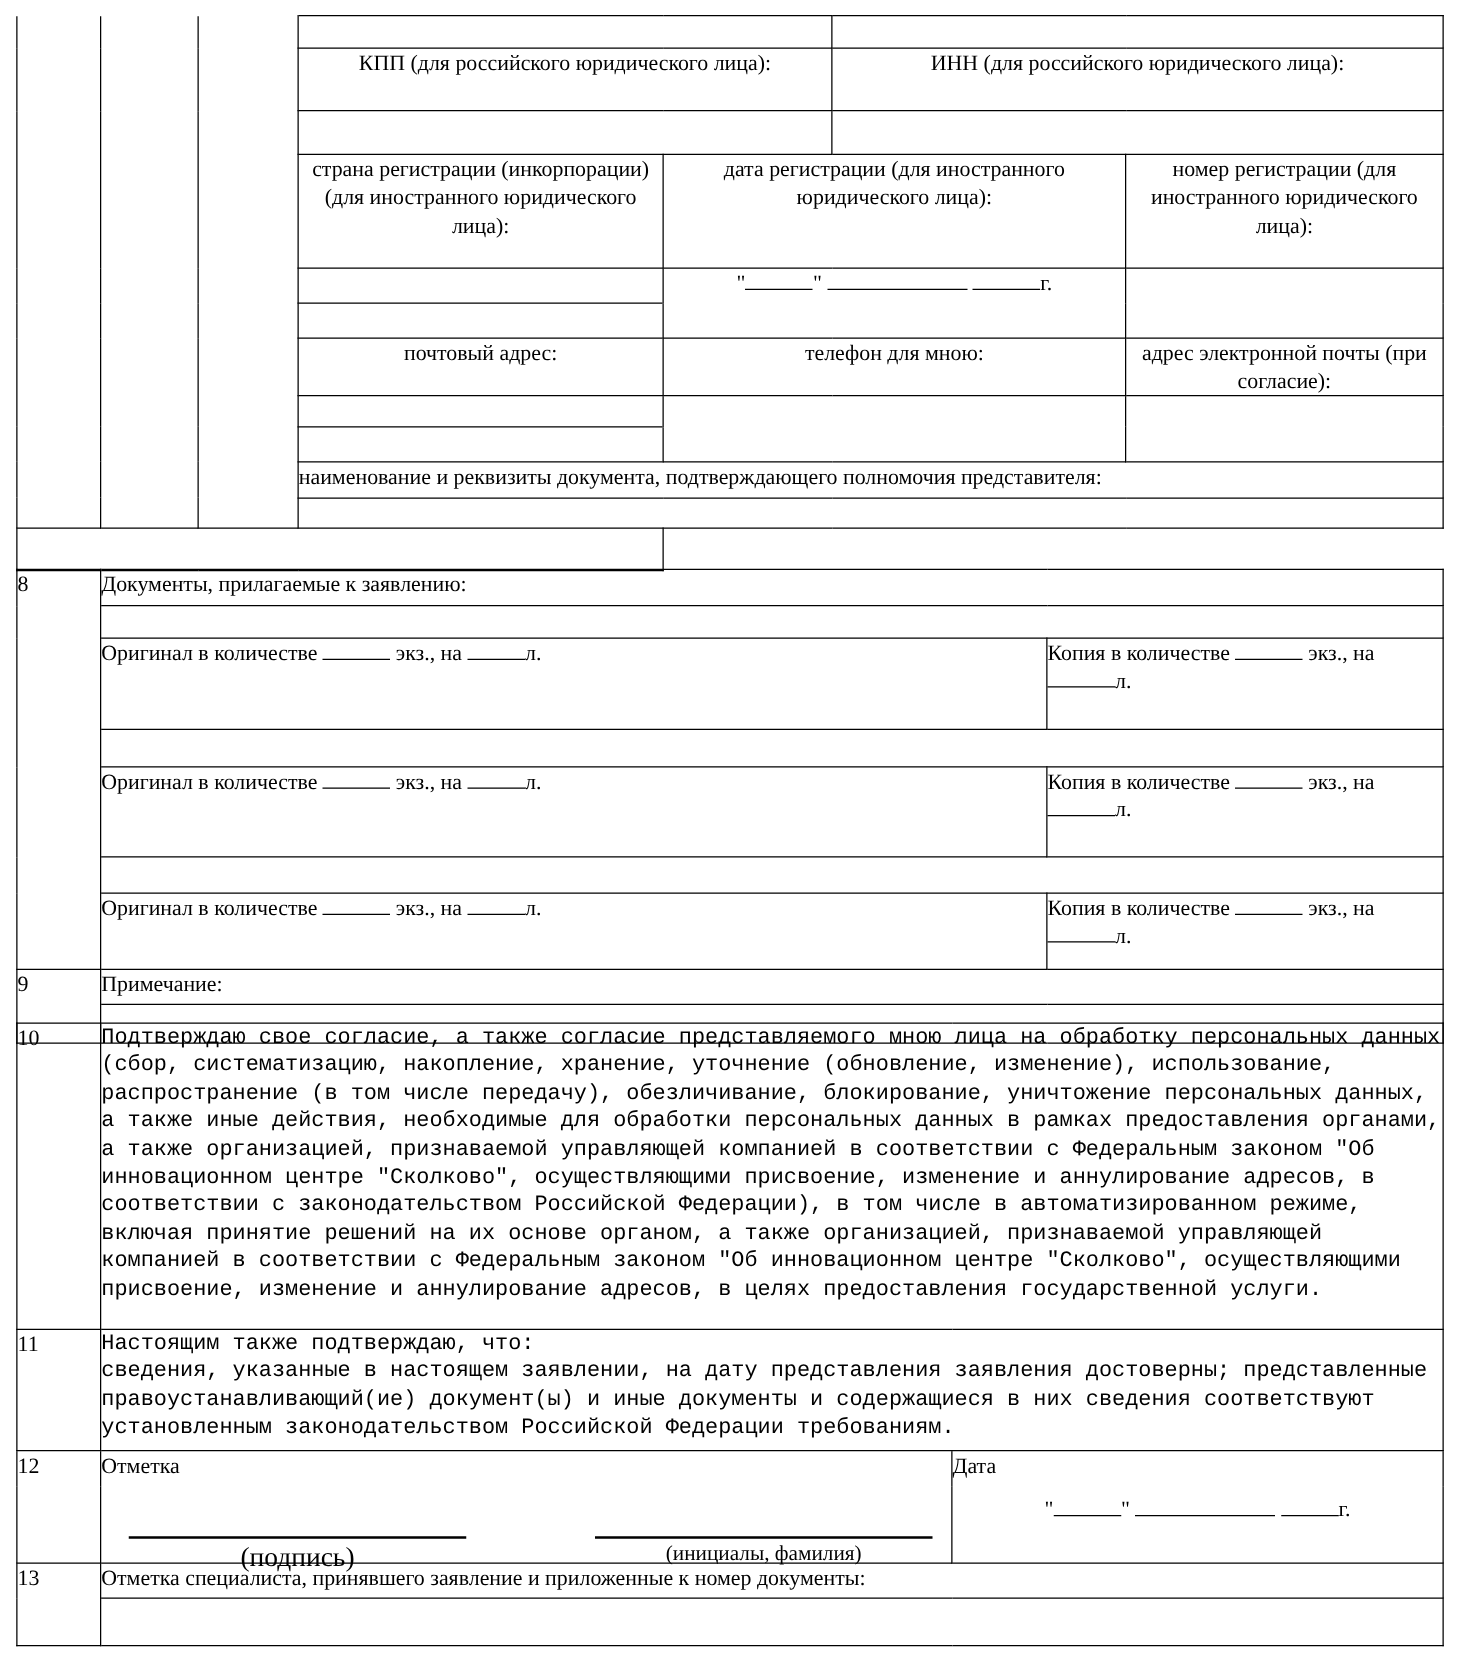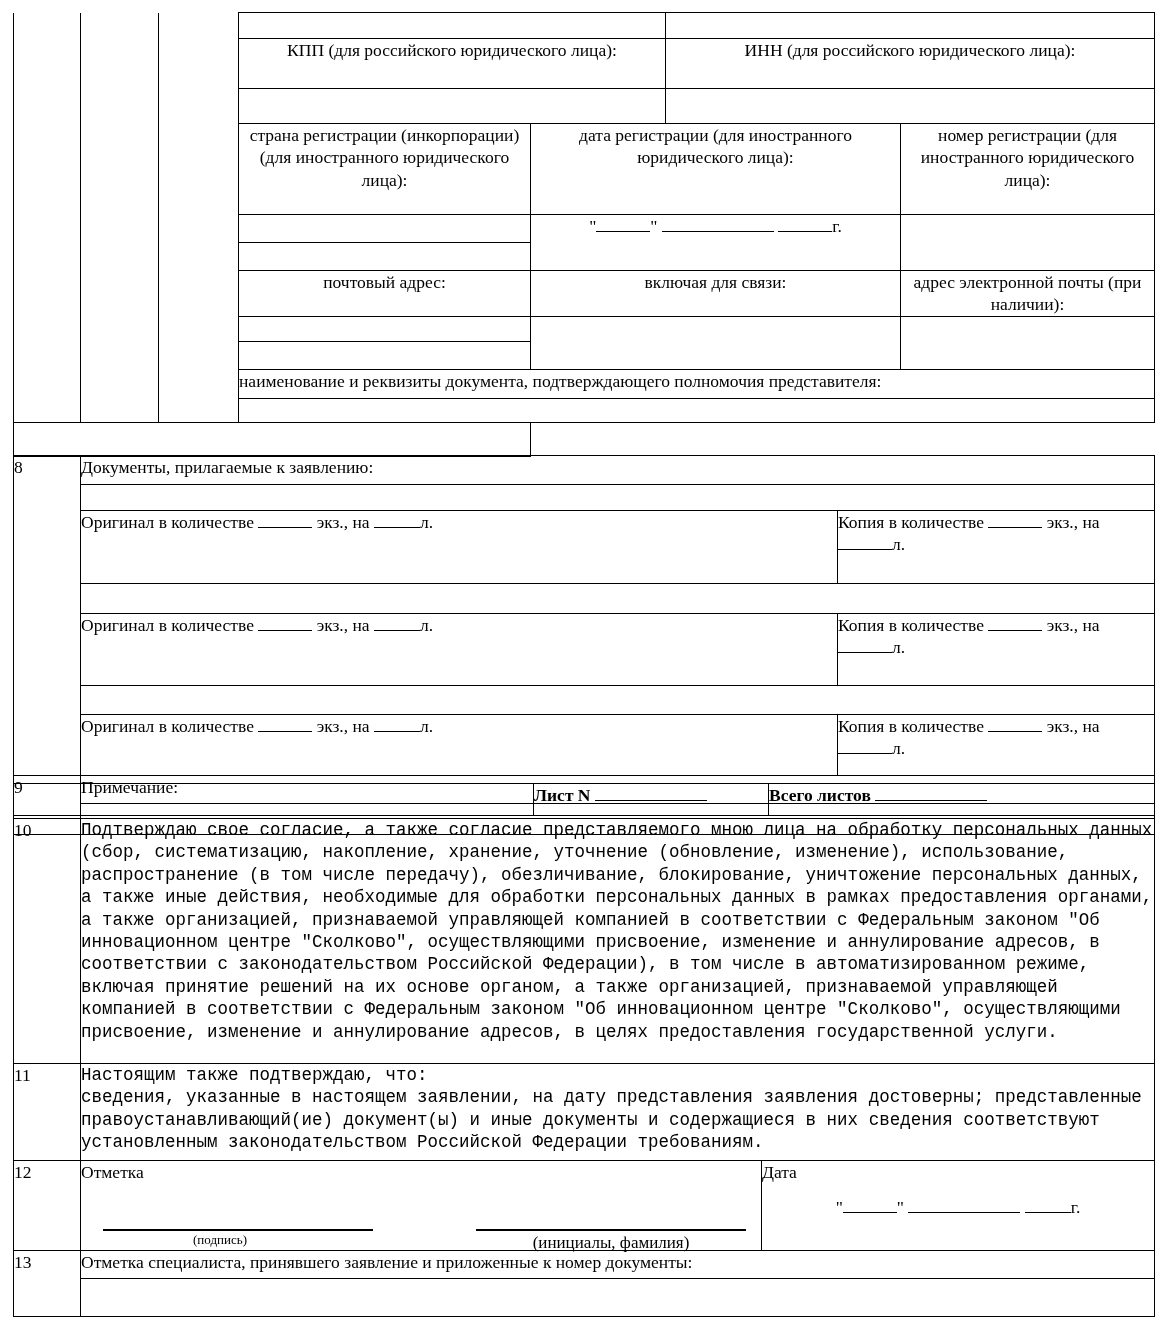--- a/index.html
+++ b/index.html
@@ -128,22 +128,22 @@
           </span>
         </td>
         <td rowspan="2"></td>
       </tr>
       <tr>
         <td style="height:28px"></td>
       </tr>
 
       <tr>
         <td class="hdr-cell" style="height:43px">почтовый адрес:</td>
-        <td colspan="2" class="hdr-cell" style="height:43px">включая для связи:</td>
-        <td class="hdr-cell" style="height:43px">адрес электронной почты (при наличии):</td>
+        <td colspan="2" class="hdr-cell" style="height:43px">телефон для мною:</td>
+        <td class="hdr-cell" style="height:43px">адрес электронной почты (при согласие):</td>
       </tr>
 
       <tr>
         <td style="height:25px" class="nb-b"></td>
         <td colspan="2" rowspan="2"></td>
         <td rowspan="2"></td>
       </tr>
       <tr>
         <td style="height:28px"></td>
       </tr>
@@ -232,40 +232,20 @@
       <tr>
         <td rowspan="2" class="num">9</td>
         <td colspan="2" class="pad" style="height:28px">Примечание:</td>
       </tr>
       <tr>
         <td colspan="2" style="height:31px"></td>
       </tr>
     </tbody>
   </table>
 
-  <table class="form" style="position:absolute;left:13px;top:783px;width:1141px;">
-    <colgroup>
-      <col style="width:520px">
-      <col style="width:235px">
-      <col style="width:386px">
-    </colgroup>
-    <tbody>
-      <tr>
-        <td style="height:32px"></td>
-        <td class="pad bold">
-          <span>Лист N</span>
-          <span class="ul u-mid"></span>
-        </td>
-        <td class="pad bold">
-          <span>Всего листов</span>
-          <span class="ul u-mid"></span>
-        </td>
-      </tr>
-    </tbody>
-  </table>
 
   <table class="form" style="position:absolute;left:13px;top:818px;width:1141px;">
     <colgroup>
       <col style="width:67px">
       <col style="width:681px">
       <col style="width:393px">
     </colgroup>
     <tbody>
 
       <tr>
@@ -284,21 +264,21 @@
       <tr>
         <td rowspan="2" class="num">12</td>
         <td class="pad nb-b" style="height:28px">Отметка</td>
         <td class="pad nb-b" style="height:28px">Дата</td>
       </tr>
 
       <tr>
         <td class="nb-t" style="height:62px;position:relative">
           <span class="sig-line" style="position:absolute;left:22px;top:40px;width:270px"></span>
           <span class="sig-line" style="position:absolute;left:395px;top:40px;width:270px"></span>
-          <span style="position:absolute;left:4px;top:43px;width:270px;text-align:center;font-size:13px">(подпись)</span>
+          <span style="position:absolute;left:22px;top:43px;width:270px;text-align:center;font-size:22px">(подпись)</span>
           <span style="position:absolute;left:395px;top:43px;width:270px;text-align:center;font-size:17px">(инициалы, фамилия)</span>
         </td>
         <td class="nb-t" style="height:62px">
           <div style="text-align:center;padding-top:7px;font-size:17.5px">
             <span>"</span><span class="ul u-short"></span><span>"</span>
             <span class="ul u-mid"></span>
             <span class="ul u-xs"></span><span>г.</span>
           </div>
         </td>
       </tr>

